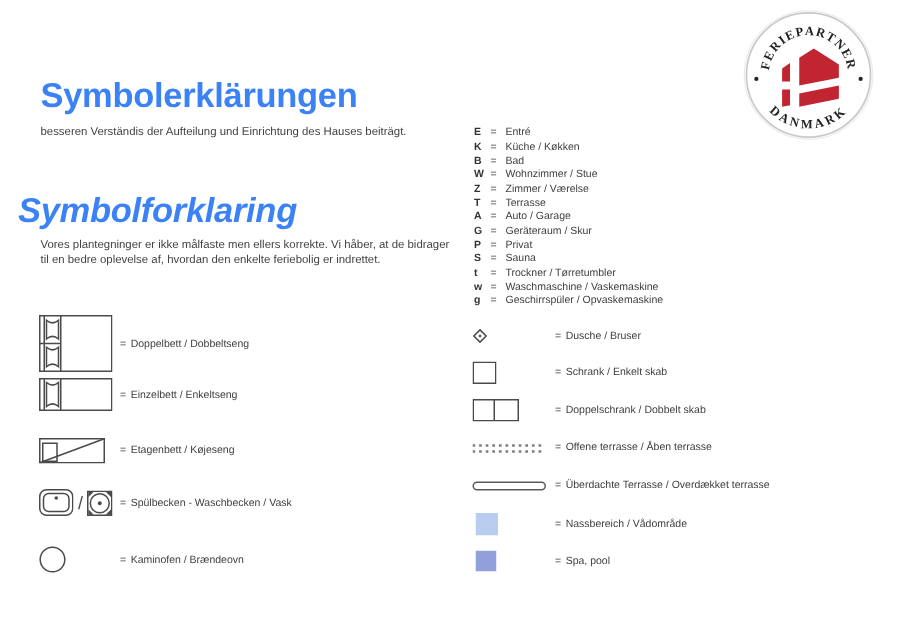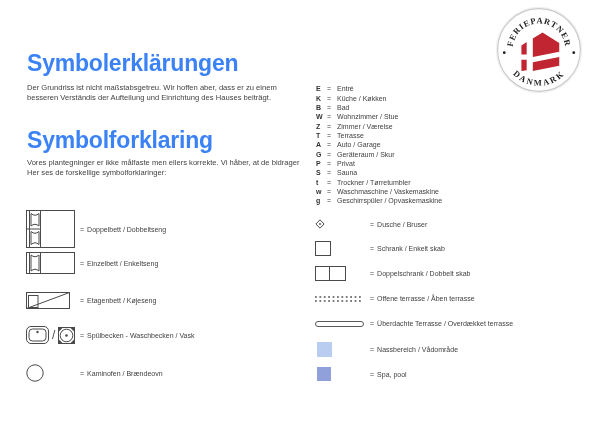--- a/index.html
+++ b/index.html
@@ -25,27 +25,26 @@
   
   .capsule{width:49px;height:6px;border:1px solid #5a5a5a;border-radius:3px;box-sizing:border-box;}
 </style>
 </head>
 <body>
 
 <div class="page">
 
   <h1 class="h" style="left:27px;top:50px;">Symbolerklärungen</h1>
   <div class="para" style="left:27px;top:83px;width:300px;">
-    <div>Der Grundriss ist nicht maßstabsgetreu. Wir hoffen aber, dass er zu einem</div>
     <div>besseren Verständis der Aufteilung und Einrichtung des Hauses beiträgt.</div>
   </div>
-  <h1 class="h" style="left:27px;top:127px;">Symbolforklaring</h1>
+  <h1 class="h" style="left:12px;top:127px;font-style:italic;">Symbolforklaring</h1>
   <div class="para" style="left:27px;top:158px;width:310px;">
     <div>Vores plantegninger er ikke målfaste men ellers korrekte. Vi håber, at de bidrager</div>
-    <div>Her ses de forskellige symbolforklaringer:</div>
+    <div>til en bedre oplevelse af, hvordan den enkelte feriebolig er indrettet.</div>
   </div>
 
   <svg class="abs" style="left:495px;top:6px;" width="88" height="88" viewBox="0 0 100 100">
     <circle cx="50" cy="50" r="48.6" fill="#ffffff" stroke="#ececec" stroke-width="1"></circle>
     <circle cx="50" cy="50" r="47" fill="#ffffff" stroke="#c9c9c9" stroke-width="1.3"></circle>
     <path id="arcTop" d="M20.5,55.2 A30,30 0 1 1 79.5,55.2" fill="none"></path>
     <path id="arcBot" d="M13.3,67.1 A40.5,40.5 0 0 0 86.7,67.1" fill="none"></path>
     <text font-family="'Liberation Serif',serif" font-size="9.6" font-weight="bold" fill="#232323" letter-spacing="1.1">
       <textPath href="#arcTop" startOffset="50%" text-anchor="middle">FERIEPARTNER</textPath>
     </text>

